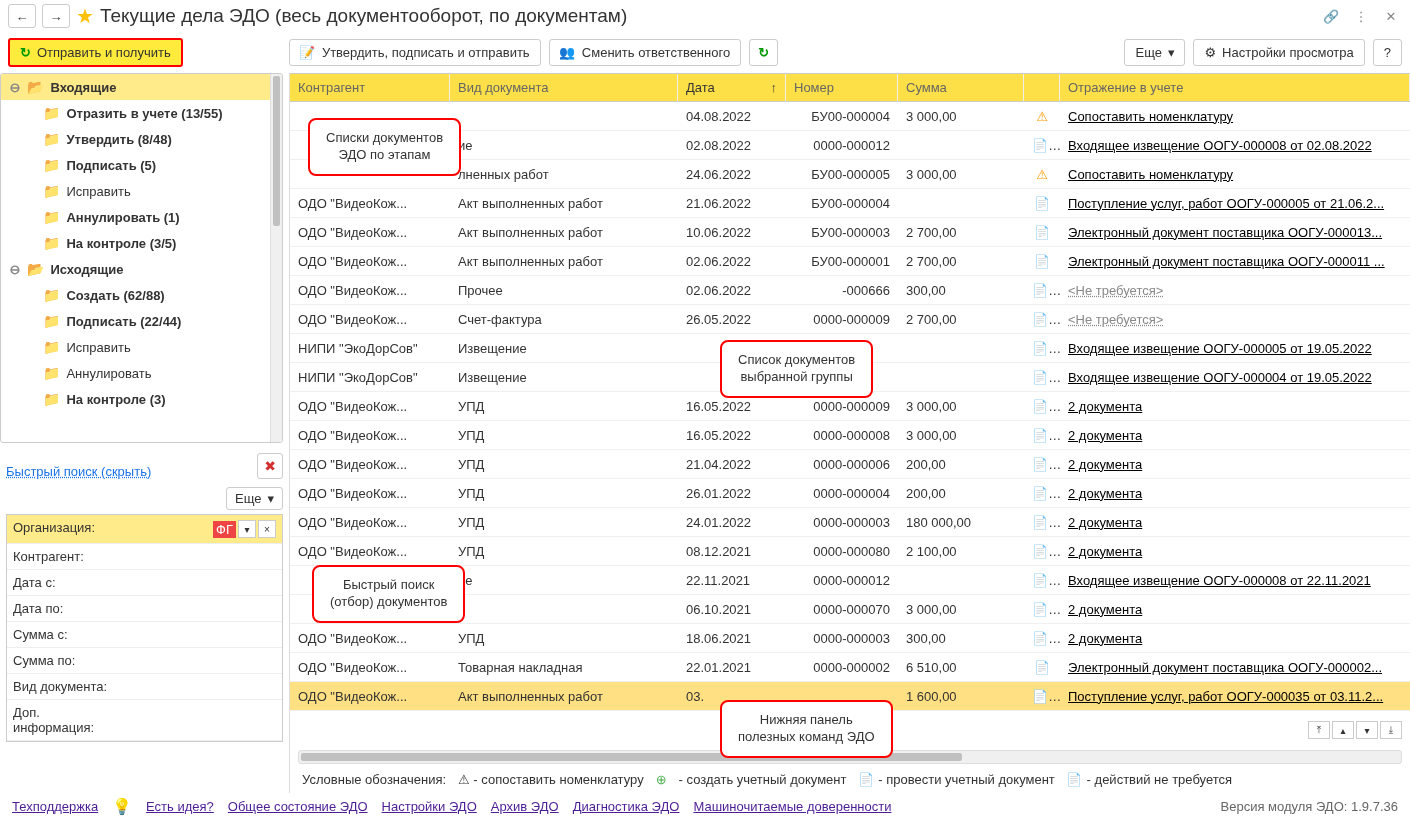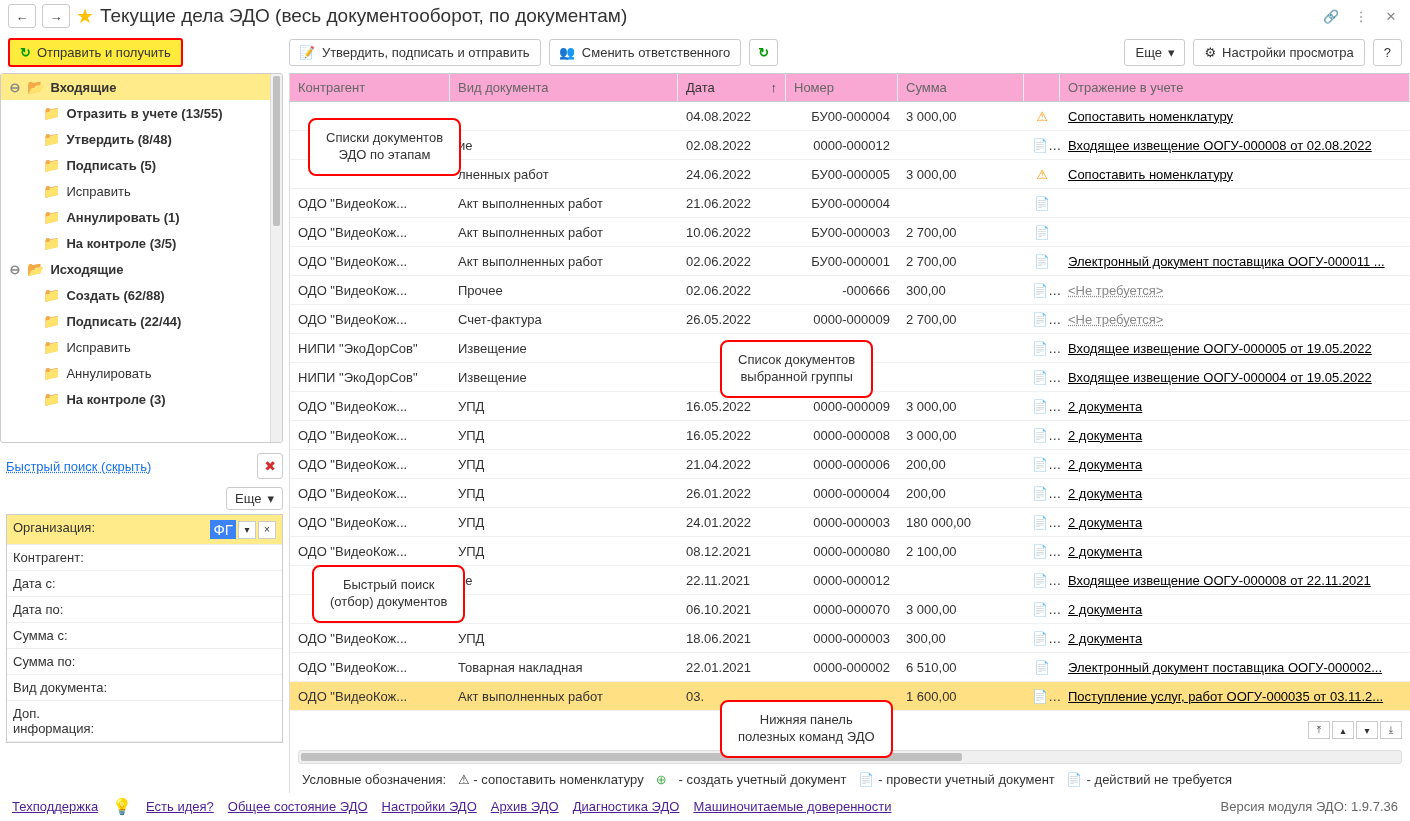--- a/index.html
+++ b/index.html
@@ -20,33 +20,33 @@
 .tree{border:1px solid #ccc;border-radius:3px;margin:0 6px 6px 0;height:370px;overflow:hidden;position:relative}
 .tree-scroll{position:absolute;right:0;top:0;bottom:0;width:12px;background:#f0f0f0;border-left:1px solid #ddd}
 .tree-scroll::after{content:'';position:absolute;top:2px;left:2px;right:2px;height:150px;background:#c0c0c0;border-radius:2px}
 .tree-item{display:flex;align-items:center;padding:5px 8px;gap:6px;cursor:pointer}
 .tree-item.root{background:#ffeb8a;font-weight:bold}
 .tree-item.active{background:#ffeb8a}
 .tree-item.child{padding-left:42px}
 .tree-item.root .exp{width:12px;text-align:center;color:#888}
 .folder-icon{color:#e8a33d;font-size:14px}
 .tree-item.root .folder-icon{color:#e8a33d}
-.quick-search{display:flex;align-items:center;padding:4px 6px;gap:0}
+.quick-search{display:flex;align-items:flex-end;padding:4px 6px;gap:0}
 .quick-search a{color:#1a73e8;text-decoration:underline dotted}
 .clear-btn{width:26px;height:26px;border:1px solid #ccc;border-radius:3px;background:#fff;display:flex;align-items:center;justify-content:center;margin-left:auto}
 .clear-btn span{color:#d32f2f;font-size:14px}
 .more-row{display:flex;justify-content:flex-end;padding:4px 6px}
 .filter-grid{border:1px solid #ccc;margin:0 6px}
 .filter-row{display:flex;border-bottom:1px solid #eee}
 .filter-row.hl{background:#ffeb8a}
 .filter-label{width:110px;padding:5px 6px}
 .filter-val{flex:1;padding:5px 6px;display:flex;align-items:center;justify-content:flex-end;gap:2px}
 .mini-btn{width:18px;height:18px;border:1px solid #ccc;background:#fff;font-size:10px;display:flex;align-items:center;justify-content:center}
 .table-wrap{flex:1;display:flex;flex-direction:column;position:relative}
-.table-header{display:flex;background:#f9a8d4;border-bottom:1px solid #ccc;border-top:1px solid #ccc}
+.table-header{display:flex;background:#fde047;border-bottom:1px solid #ccc;border-top:1px solid #ccc}
 .th{padding:6px 8px;border-right:1px solid #eee;color:#666;font-size:13px}
 .table-body{flex:1;overflow:hidden}
 .tr{display:flex;border-bottom:1px solid #f0f0f0;padding:4px 0;align-items:center;height:29px}
 .tr.sel{background:#ffe082}
 .td{padding:2px 8px;overflow:hidden;white-space:nowrap;text-overflow:ellipsis}
 .c-agent{width:160px}
 .c-doc{width:228px}
 .c-date{width:108px;text-align:left}
 .c-num{width:112px;text-align:right}
 .c-sum{width:126px;text-align:left}
@@ -185,21 +185,21 @@
       <div class="btn" style="padding:3px 8px">
         <span>Еще</span>
         <span>▾</span>
       </div>
     </div>
 
     <div class="filter-grid">
       <div class="filter-row hl">
         <div class="filter-label">Организация:</div>
         <div class="filter-val">
-          <span style="background:#3b82f6;color:#fff;padding:1px 3px;font-size:15px">ФГ</span>
+          <span style="background:#ef4444;color:#fff;padding:1px 3px;font-size:13px">ФГ</span>
           <div class="mini-btn">▾</div>
           <div class="mini-btn">×</div>
         </div>
       </div>
       <div class="filter-row">
           <div class="filter-label">Контрагент:</div>
           <div class="filter-val"></div>
         </div>
       <div class="filter-row">
           <div class="filter-label">Дата с:</div>
@@ -269,28 +269,30 @@
           <div class="td c-icon"><span style="color:#ff9800">⚠</span></div>
           <div class="td c-link"><a href="#" class="">Сопоставить номенклатуру</a></div>
         </div>
         <div class="tr">
           <div class="td c-agent">ОДО "ВидеоКож...</div>
           <div class="td c-doc">Акт выполненных работ</div>
           <div class="td c-date">21.06.2022</div>
           <div class="td c-num">БУ00-000004</div>
           <div class="td c-sum"></div>
           <div class="td c-icon"><span style="color:#4caf50">📄</span></div>
+          <div class="td c-link"><a href="#" class="">Поступление услуг, работ ООГУ-000005 от 21.06.2...</a></div>
         </div>
         <div class="tr">
           <div class="td c-agent">ОДО "ВидеоКож...</div>
           <div class="td c-doc">Акт выполненных работ</div>
           <div class="td c-date">10.06.2022</div>
           <div class="td c-num">БУ00-000003</div>
           <div class="td c-sum">2 700,00</div>
           <div class="td c-icon"><span style="color:#4caf50">📄</span></div>
+          <div class="td c-link"><a href="#" class="">Электронный документ поставщика ООГУ-000013...</a></div>
         </div>
         <div class="tr">
           <div class="td c-agent">ОДО "ВидеоКож...</div>
           <div class="td c-doc">Акт выполненных работ</div>
           <div class="td c-date">02.06.2022</div>
           <div class="td c-num">БУ00-000001</div>
           <div class="td c-sum">2 700,00</div>
           <div class="td c-icon"><span style="color:#4caf50">📄</span></div>
           <div class="td c-link"><a href="#" class="">Электронный документ поставщика ООГУ-000011 ...</a></div>
         </div>

